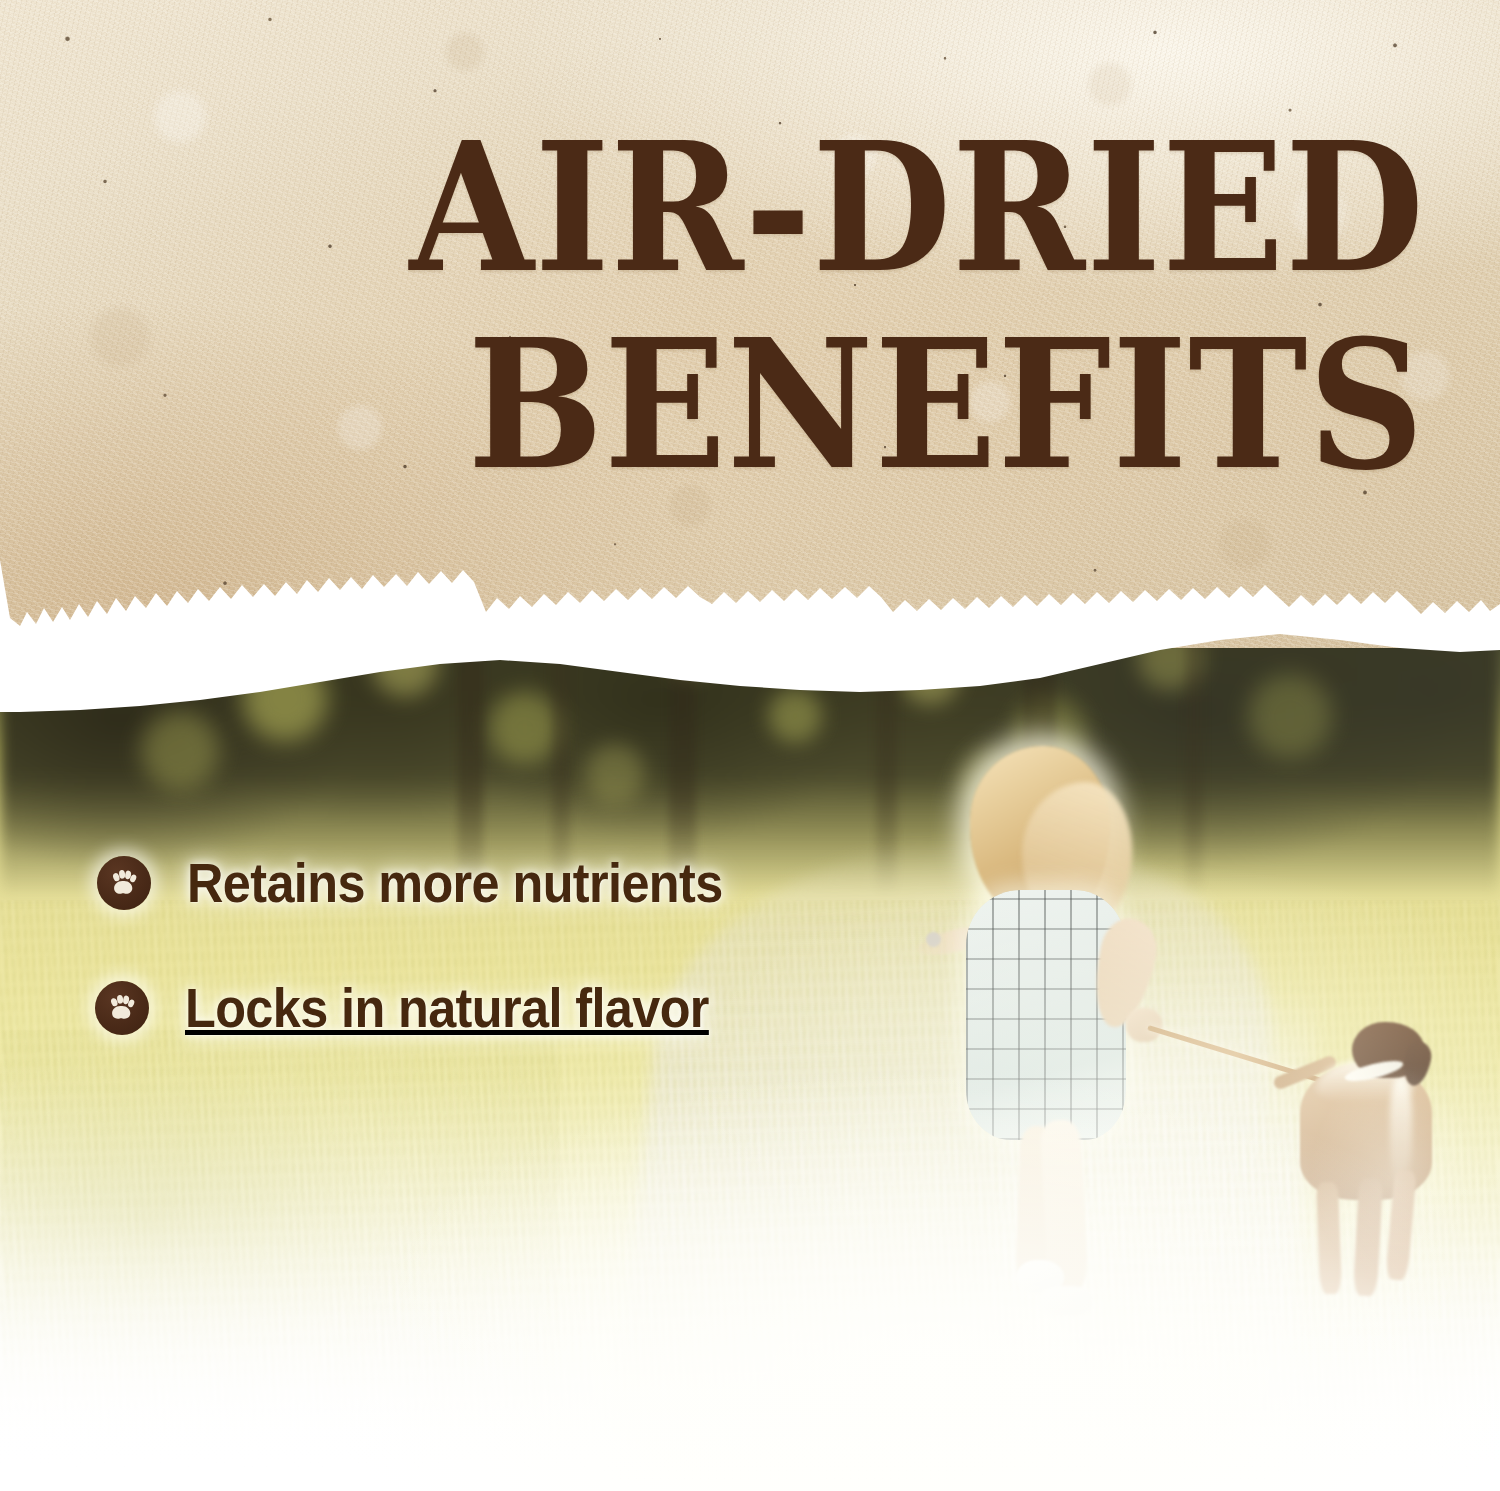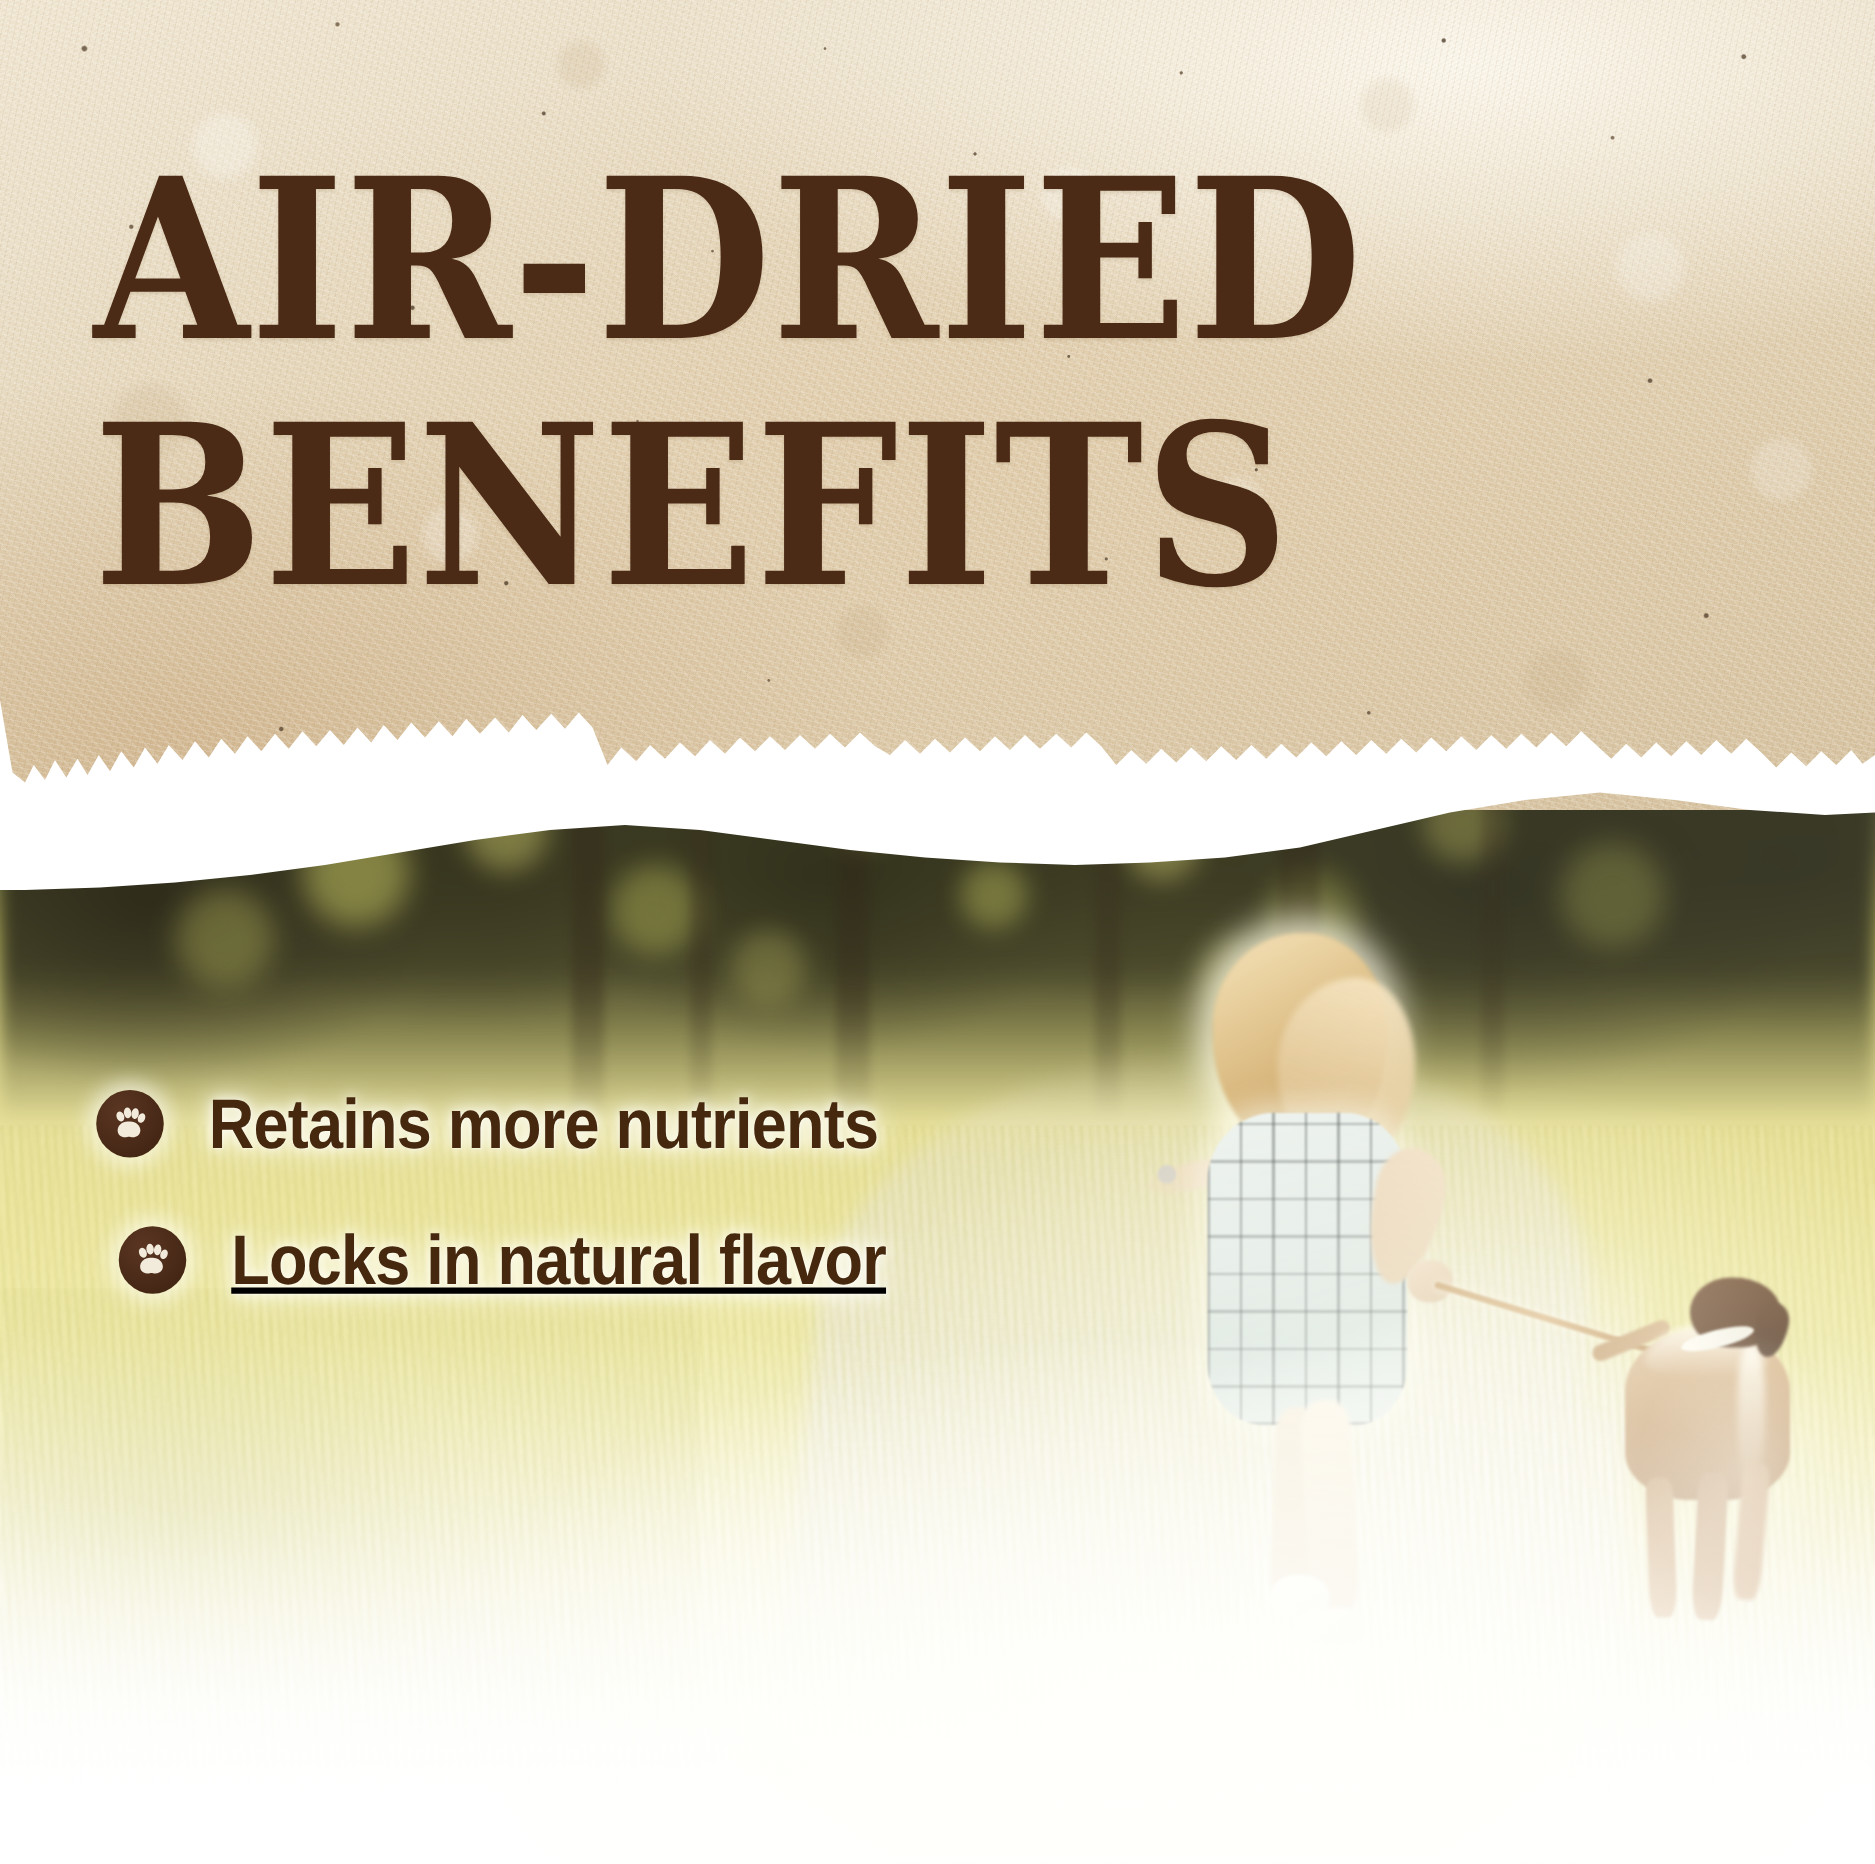--- a/index.html
+++ b/index.html
@@ -86,21 +86,21 @@
       radial-gradient(circle at 73% 88%, #604d38 0 .08%, rgba(0,0,0,0) .15%),
       radial-gradient(circle at 91% 76%, #56432f 0 .09%, rgba(0,0,0,0) .17%),
       radial-gradient(circle at 34% 52%, #6c5742 0 .06%, rgba(0,0,0,0) .13%),
       radial-gradient(circle at 67% 58%, #584634 0 .08%, rgba(0,0,0,0) .15%),
       radial-gradient(circle at 15% 90%, #5e4b37 0 .09%, rgba(0,0,0,0) .16%);
   }
 
   
   .headline{
     position:absolute; left:0; top:0; width:1500px;
-    text-align:left;
+    text-align:right;
     z-index:5;
   }
   .headline-line{
     font-family:"DejaVu Serif", "Liberation Serif", serif;
     font-weight:700;
     color:#4b2a16;
     letter-spacing:.006em;
     line-height:.94;
     transform:scaleX(.90);
     transform-origin:50% 50%;
@@ -383,21 +383,21 @@
 
   
   .bullets{
     position:absolute; left:0; top:0; width:1500px; height:1491px;
     z-index:8; pointer-events:none;
   }
   .bullet-row{
     position:absolute; display:flex; align-items:center;
     pointer-events:auto;
   }
-  .bullet-row.r1{ left:77px; top:855px;margin-top:16px; }
+  .bullet-row.r1{ left:97px; top:855px; }
   .bullet-row.r2{ left:95px; top:980px;text-decoration:underline; }
   .bullet-row.r3{ left:95px; top:1104px; }
 
   .paw-badge{
     position:relative;
     width:54px; height:54px; flex:0 0 54px;
     border-radius:50%;
     background:radial-gradient(circle at 36% 30%, #5a3622 0%, #4a2a18 55%, #3e2212 100%);
     box-shadow:0 0 16px 7px rgba(255,255,250,.62);
   }

